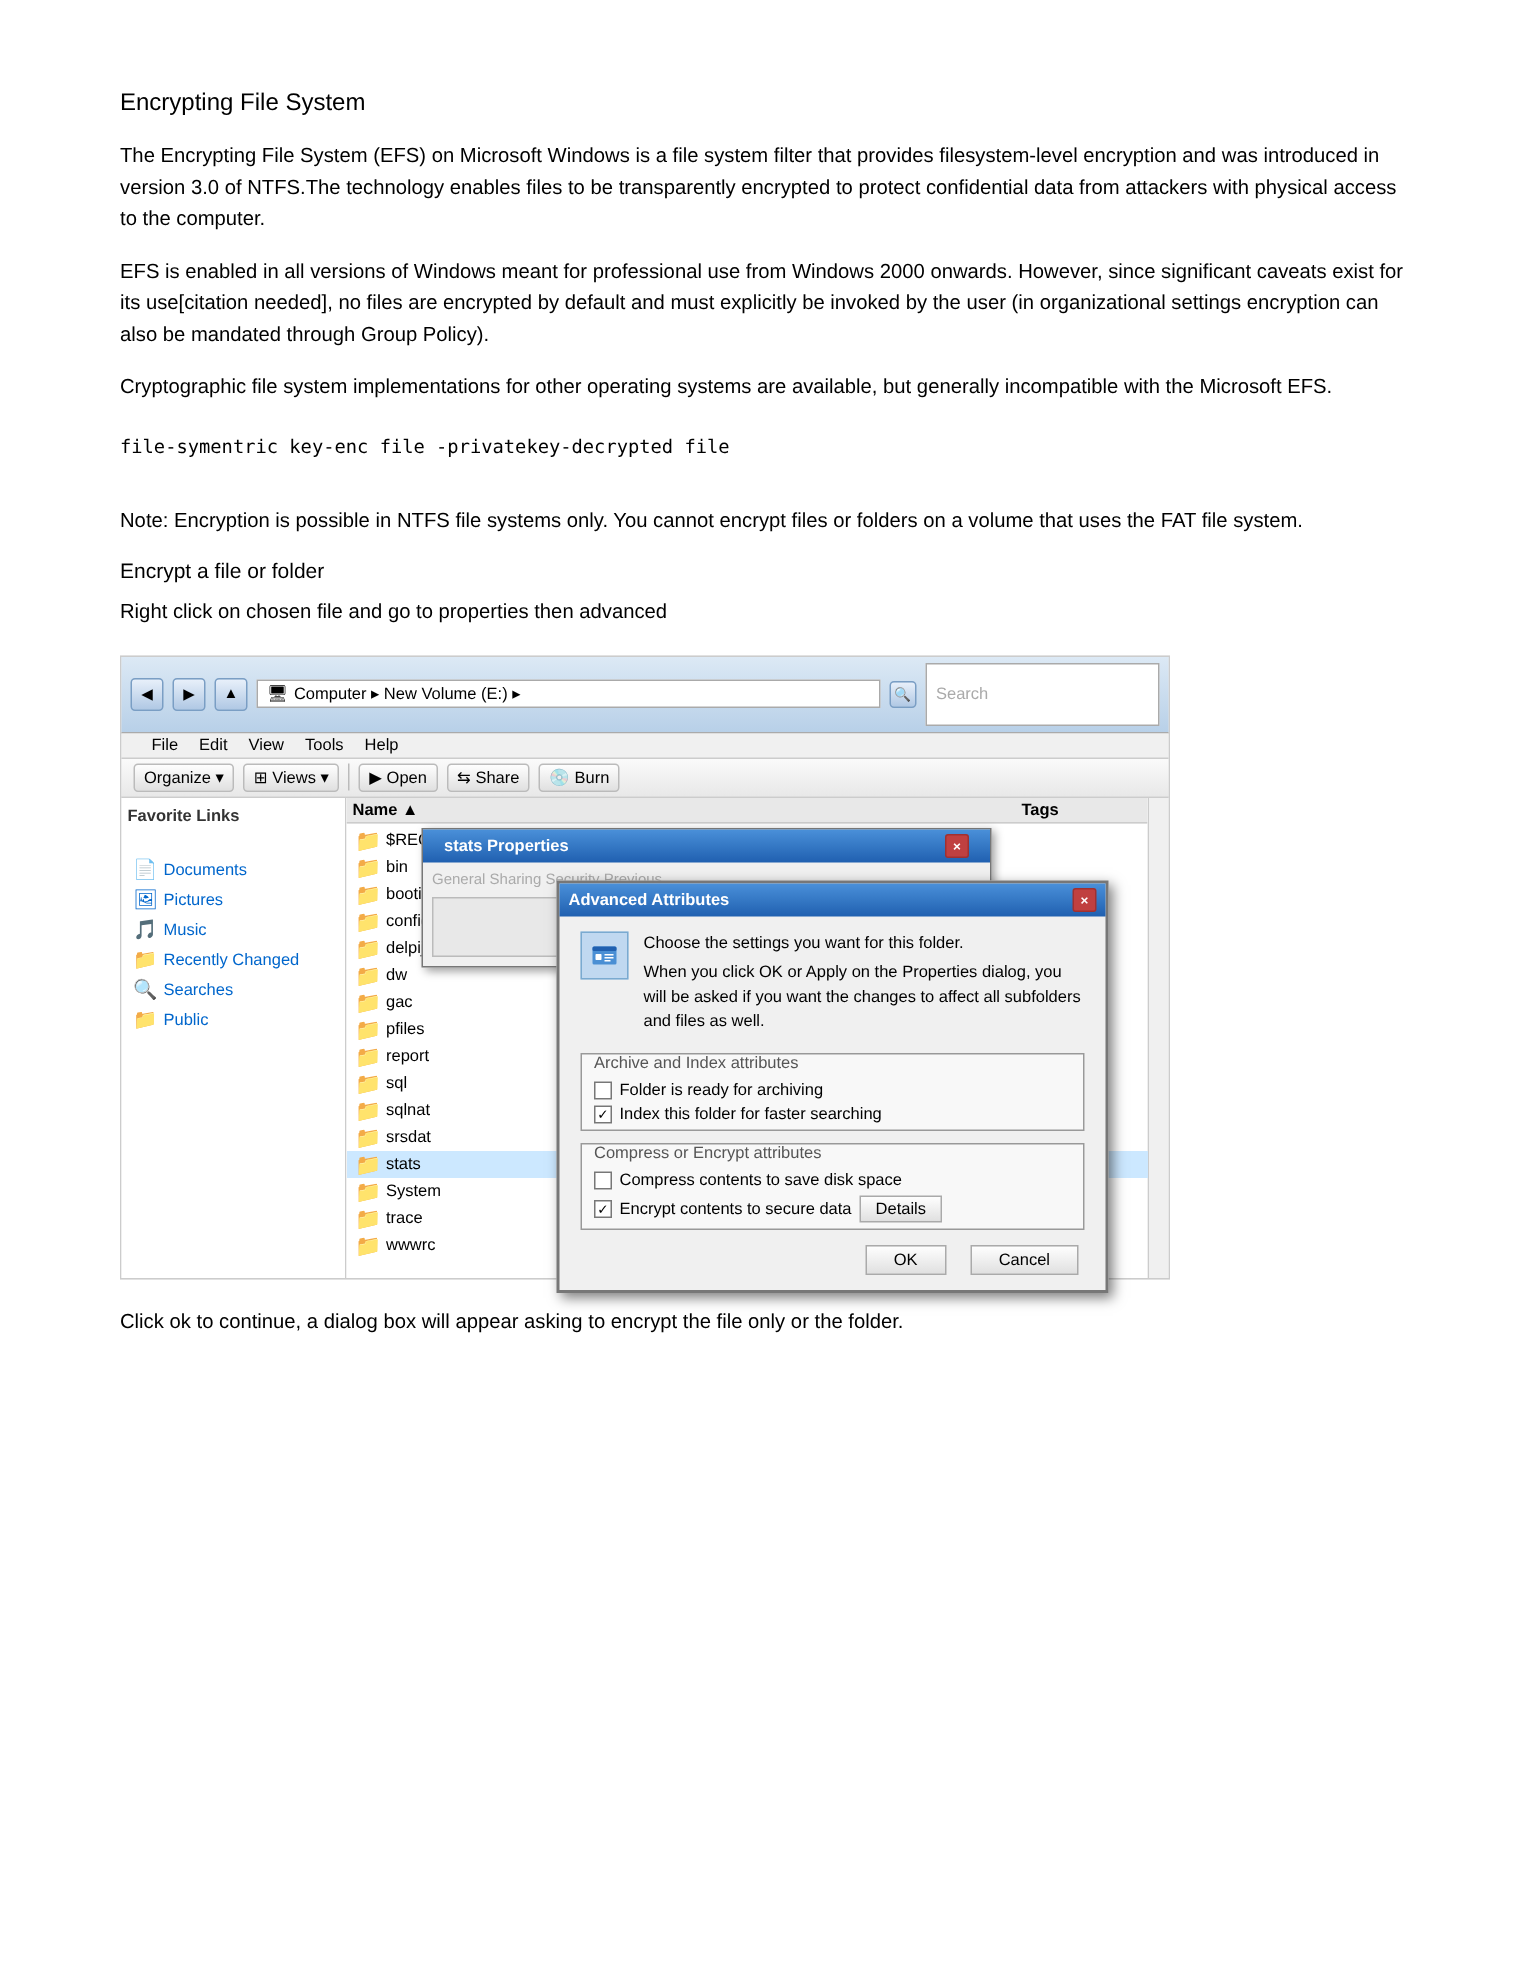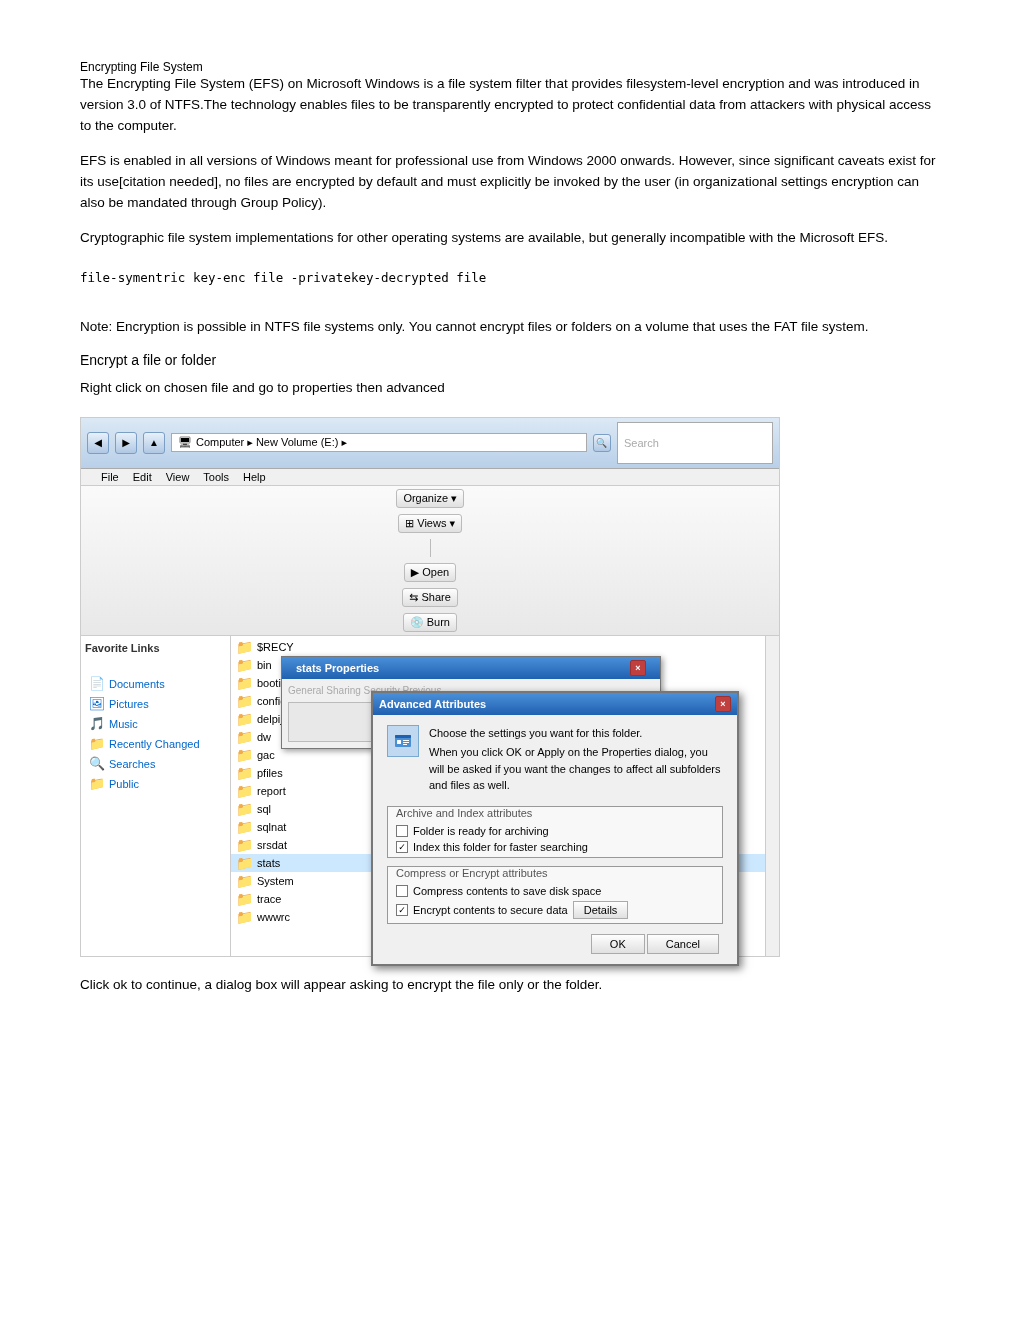--- a/index.html
+++ b/index.html
@@ -6,22 +6,23 @@
     body {
       background: #fff;
       font-family: Arial, sans-serif;
       font-size: 13.5px;
       color: #000;
       padding: 60px 80px;
       width: 1020px;
       min-height: 1320px;
     }
     .article-title {
-      font-size: 12px;
+      font-size: 16px;
       font-weight: normal;
+      margin-bottom: 16px;
     }
     .paragraph {
       margin-bottom: 14px;
       line-height: 1.55;
     }
     .section-heading {
       font-size: 14px;
       font-weight: normal;
       margin-bottom: 10px;
     }
@@ -93,21 +94,20 @@
 
     
     .explorer-toolbar {
       background: linear-gradient(to bottom, #fafafa, #e8e8e8);
       padding: 3px 8px;
       display: flex;
       align-items: center;
       gap: 6px;
       border-bottom: 1px solid #ccc;
       font-size: 11px;
-      flex-direction: column;
     }
     .toolbar-btn {
       display: flex; align-items: center; gap: 3px;
       padding: 2px 6px;
       background: linear-gradient(to bottom, #fefefe, #e0e0e0);
       border: 1px solid #bbb;
       border-radius: 3px;
       font-size: 11px;
       cursor: pointer;
     }
@@ -319,21 +319,21 @@
     }
     .adv-ok-btn, .adv-cancel-btn {
       padding: 3px 18px;
       background: linear-gradient(to bottom, #fefefe, #e0e0e0);
       border: 1px solid #aaa;
       font-size: 11px;
       cursor: pointer;
     }
     .adv-ok-cancel-group {
       display: flex;
-      gap: 2px;
+      gap: 16px;
       align-items: flex-end;
     }
   </style>
 </head>
 <body>
 
 
 
 
 <h2 class="article-title">Encrypting File System</h2>
@@ -413,20 +413,24 @@
         <div class="sidebar-icon">🔍</div>
         <span>Searches</span>
       </div>
       <div class="sidebar-item">
         <div class="sidebar-icon">📁</div>
         <span>Public</span>
       </div>
     </div>
 
     <div class="explorer-files">
+      <div class="file-list-header">
+        <span class="file-list-col" style="flex:1;">Name ▲</span>
+        <span class="file-list-col" style="width:80px;">Tags</span>
+      </div>
       <div class="file-list-items">
         <div class="file-item">
             <div class="file-icon folder-icon">📁</div>
             <span>$RECY</span>
           </div>
         <div class="file-item">
             <div class="file-icon folder-icon">📁</div>
             <span>bin</span>
           </div>
         <div class="file-item">

